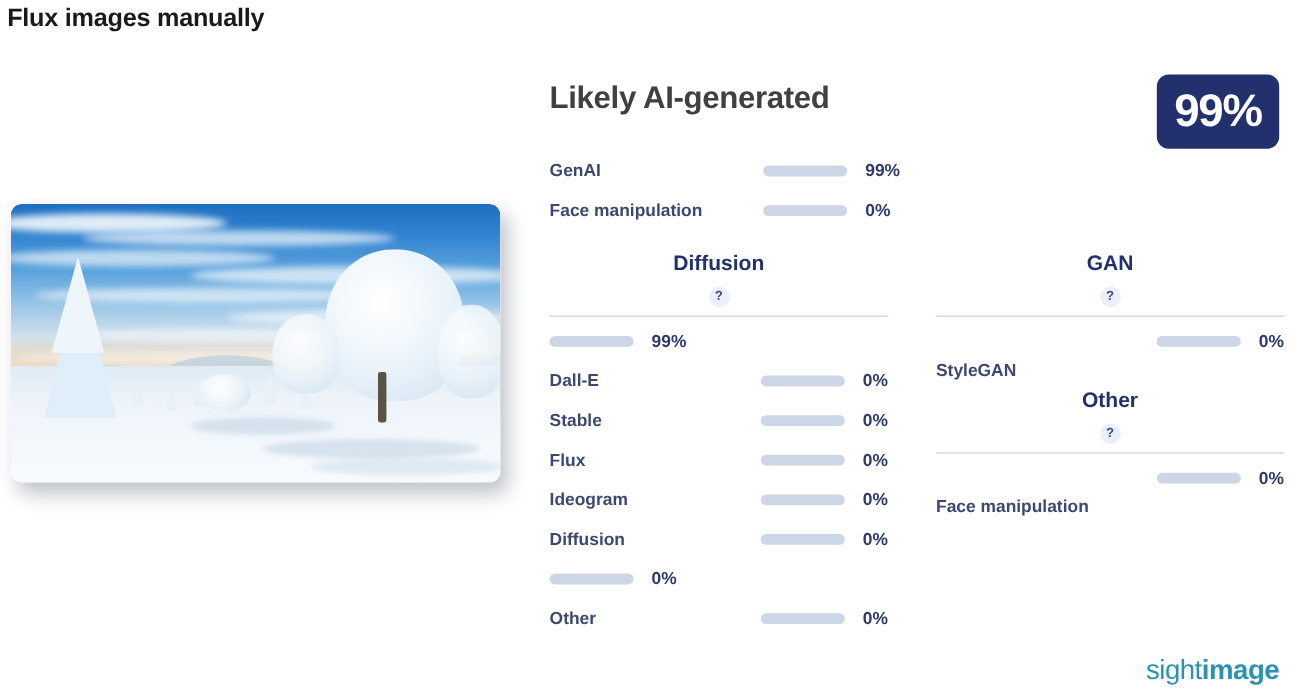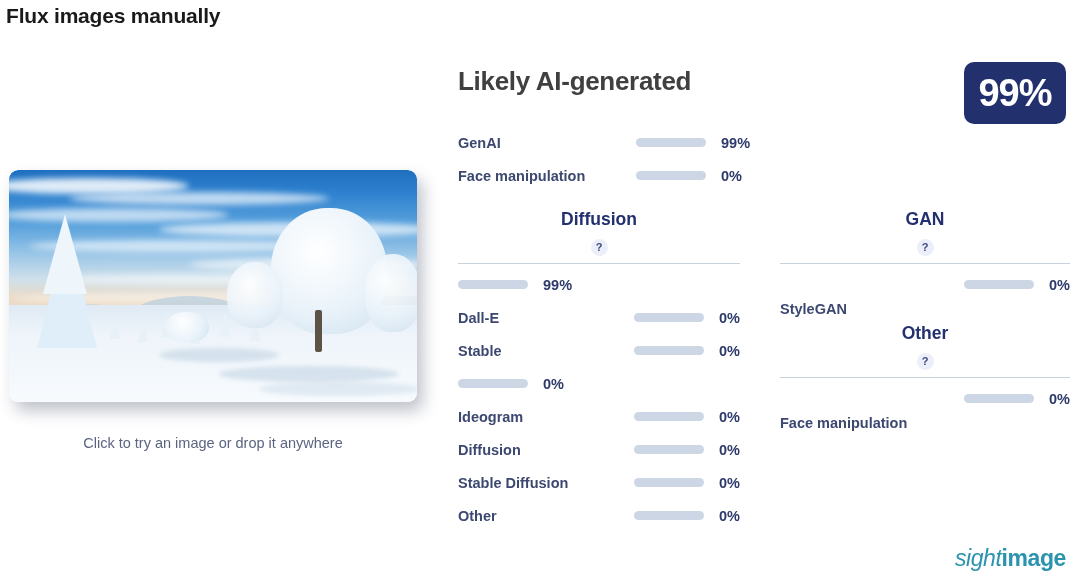--- a/index.html
+++ b/index.html
@@ -244,21 +244,21 @@
 
   
   .logo {
     position: absolute;
     right: 12px;
     bottom: 10px;
     font-size: 23px;
     color: #2a93ae;
     letter-spacing: -0.4px;
   }
-  .logo .light { font-weight: normal; font-style: italic; }
+  .logo .light { font-weight: normal; }
   .logo .bold { font-weight: bold; }
 </style>
 </head>
 <body>
 
 <div class="page-title">Flux images manually</div>
 
 <div class="preview-col">
   <div class="thumb-wrap">
     <div class="thumb">
@@ -294,21 +294,20 @@
       <div class="bigtree" style="left:262px;top:38px;width:116px;height:126px;"></div>
       <div class="trunk" style="left:306px;top:140px;width:7px;height:42px;"></div>
       <div class="bigtree" style="left:218px;top:92px;width:56px;height:66px;opacity:.92;"></div>
       <div class="bigtree" style="left:356px;top:84px;width:56px;height:78px;opacity:.9;"></div>
 
       <div class="snowtrack" style="left:150px;top:178px;width:120px;height:14px;"></div>
       <div class="snowtrack" style="left:210px;top:196px;width:180px;height:16px;"></div>
       <div class="snowtrack" style="left:250px;top:212px;width:160px;height:14px;opacity:.7;"></div>
     </div>
   </div>
-  <div class="thumb-caption">Click to try an image or drop it anywhere</div>
 </div>
 
 <div class="results">
 
   <div class="verdict-row">
     <div class="verdict">Likely AI-generated</div>
     <div class="score-badge">99%</div>
   </div>
 
   <div class="top-metrics">
@@ -351,41 +350,41 @@
         <span class="metric-pct">0%</span>
       </div>
       <div class="metric">
         <span class="metric-label">Stable</span>
         <span class="bar-track">
           <span class="bar-fill" style="width:0%"></span>
         </span>
         <span class="metric-pct">0%</span>
       </div>
       <div class="metric">
+        <span class="metric-label">Flux</span>
         <span class="bar-track">
           <span class="bar-fill" style="width:0%"></span>
         </span>
         <span class="metric-pct">0%</span>
       </div>
       <div class="metric">
         <span class="metric-label">Ideogram</span>
         <span class="bar-track">
           <span class="bar-fill" style="width:0%"></span>
         </span>
         <span class="metric-pct">0%</span>
       </div>
       <div class="metric">
         <span class="metric-label">Diffusion</span>
         <span class="bar-track">
           <span class="bar-fill" style="width:0%"></span>
         </span>
         <span class="metric-pct">0%</span>
       </div>
       <div class="metric">
-        <span class="metric-label">Stable Diffusion</span>
         <span class="bar-track">
           <span class="bar-fill" style="width:0%"></span>
         </span>
         <span class="metric-pct">0%</span>
       </div>
       <div class="metric">
         <span class="metric-label">Other</span>
         <span class="bar-track">
           <span class="bar-fill" style="width:0%"></span>
         </span>

